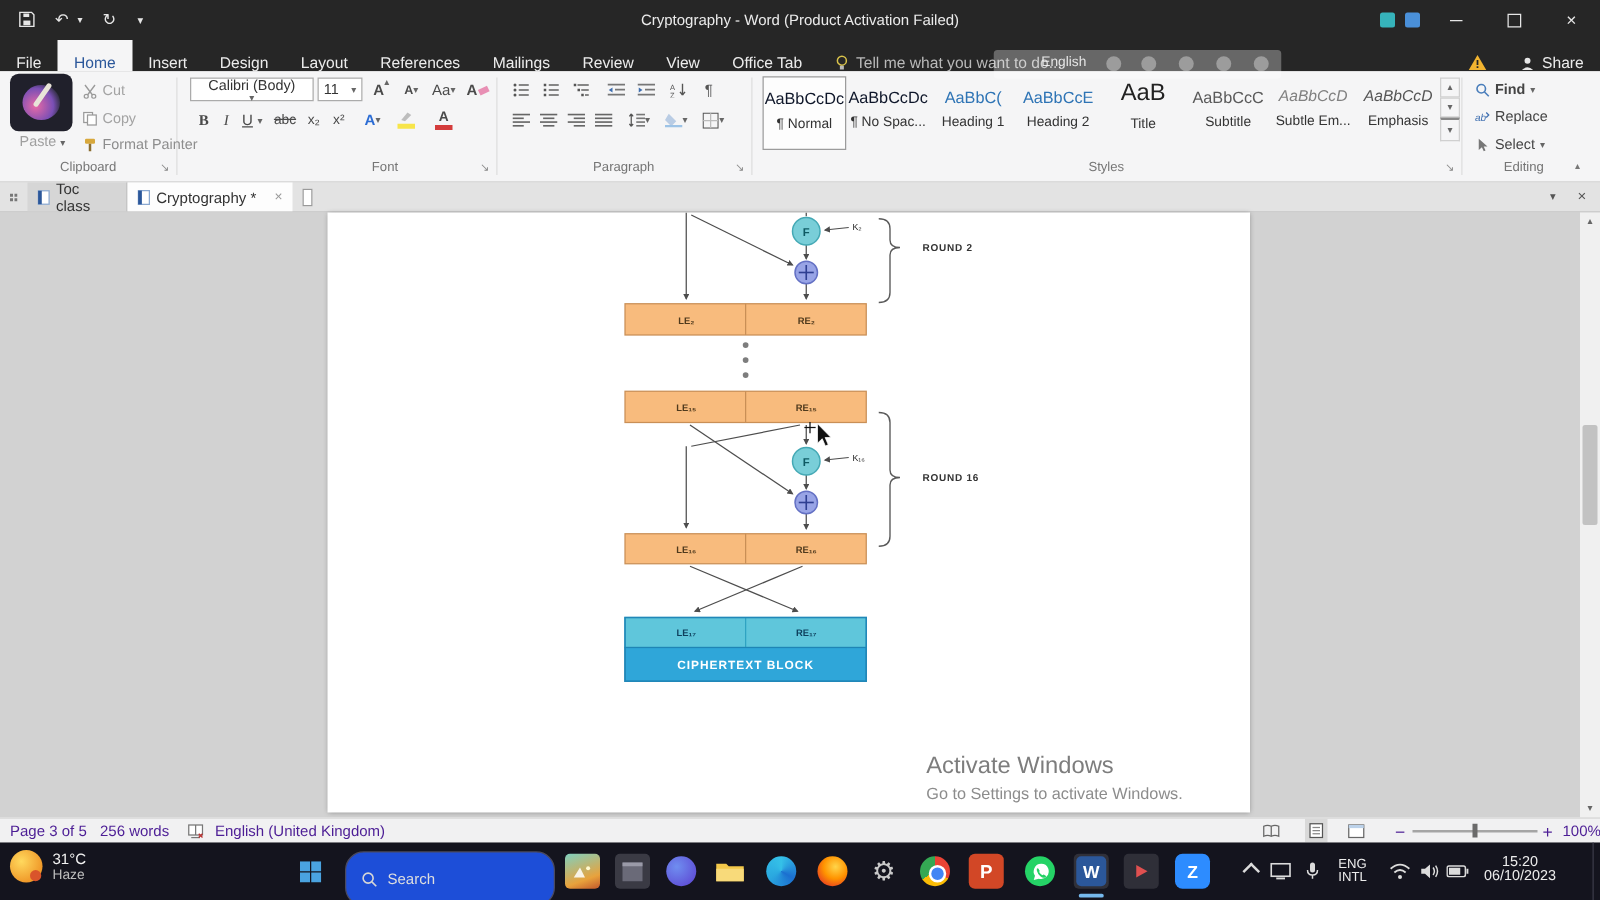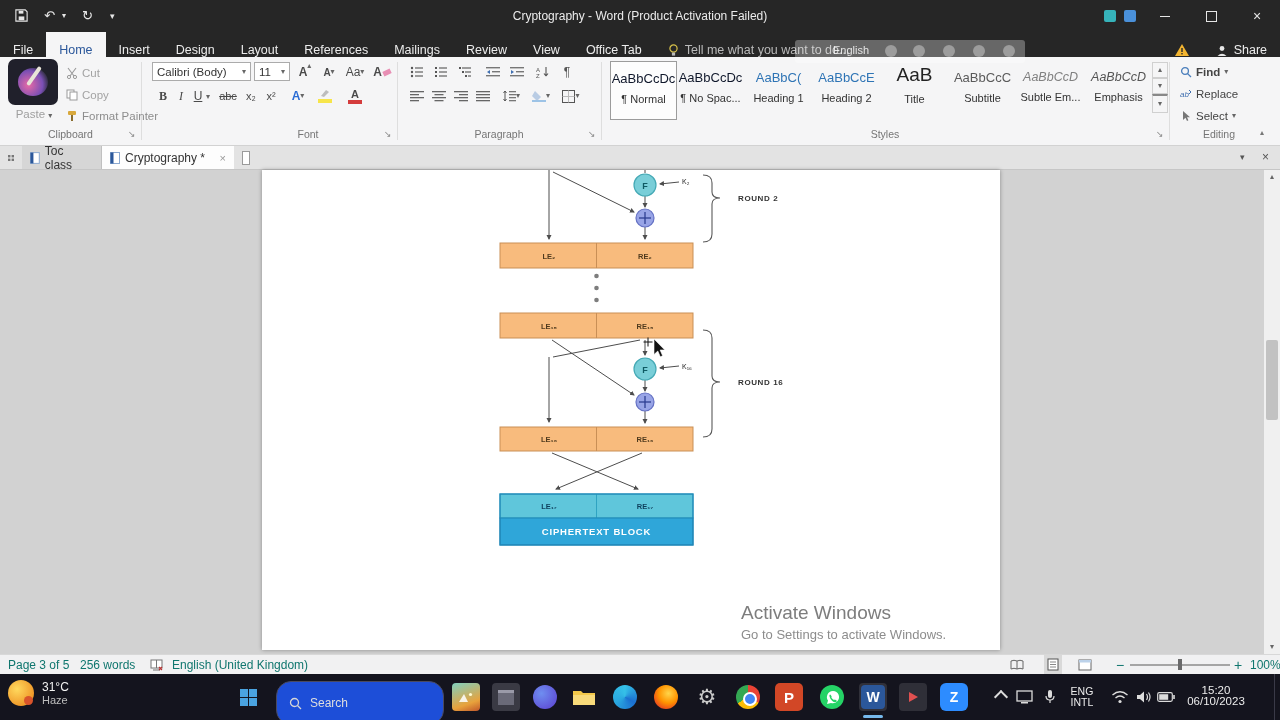--- a/index.html
+++ b/index.html
@@ -39,21 +39,21 @@
   #doctabs{left:0;top:146px;width:1280px;height:24px;background:#e3e3e3;border-bottom:1px solid #c6c6c6;box-sizing:border-box;}
   .dtab{position:absolute;top:0;height:23px;display:flex;align-items:center;gap:5px;font-size:12px;color:#333;padding:0 8px;box-sizing:border-box;}
   
   #docarea{left:0;top:170px;width:1280px;height:484px;background:#d2d2d2;}
   #page{position:absolute;left:262px;top:0;width:738px;height:480px;background:#fff;box-shadow:0 0 4px rgba(0,0,0,.35);}
   .wm1{position:absolute;left:741px;top:432px;font-size:19px;color:rgba(118,118,118,.95);}
   .wm2{position:absolute;left:741px;top:457px;font-size:13px;color:rgba(128,128,128,.9);}
   
   #vscroll{position:absolute;left:1264px;top:0;width:16px;height:484px;background:#f0f0f0;}
   
-  #statusbar{left:0;top:654px;width:1280px;height:20px;background:#f1f1f2;border-top:1px solid #d8d8d8;box-sizing:border-box;font-size:12px;color:#0f766e;padding-left:10px;}
+  #statusbar{left:0;top:654px;width:1280px;height:20px;background:#f1f1f2;border-top:1px solid #d8d8d8;box-sizing:border-box;font-size:12px;color:#4c1d95;padding-left:10px;}
   .sb{position:absolute;top:0;height:19px;display:flex;align-items:center;}
   
   #taskbar{left:0;top:674px;width:1280px;height:46px;background:#14141e;}
   .tbicon{position:absolute;top:9px;width:28px;height:28px;display:flex;align-items:center;justify-content:center;border-radius:4px;}
   .trtext{color:#ececec;font-size:10.5px;line-height:11px;text-align:center;}
   .ghost{position:absolute;border-radius:50%;background:rgba(255,255,255,.35);}
 </style>
 </head>
 <body>
 
@@ -175,21 +175,21 @@
     <div class="rsmall" style="left:66px;top:50px;color:#8d8d8d;">
       <svg width="12" height="12" viewBox="0 0 12 12">
           <rect x="2" y="1" width="8" height="4" rx="1" fill="#d8a83c"></rect>
           <rect x="5" y="5" width="2" height="6" fill="#8a6d2f"></rect>
         </svg>
       <span>Format Painter</span>
     </div>
     <div class="grouplabel" style="left:0;width:141px;"><span>Clipboard</span></div>
     <span class="launcher" style="left:128px;">↘</span>
 
-    <div class="combo" style="left:152px;top:5px;width:99px;">
+    <div class="combo" style="left:152px;top:5px;width:99px;flex-direction:column;">
       <span>Calibri (Body)</span>
       <span class="caret">▾</span>
     </div>
     <div class="combo" style="left:254px;top:5px;width:36px;">
       <span>11</span>
       <span class="caret">▾</span>
     </div>
     <div class="rbtn" style="left:294px;top:5px;">
         <span style="font-weight:bold;">A</span>
         <span class="caret" style="align-self:flex-start;">▴</span>

